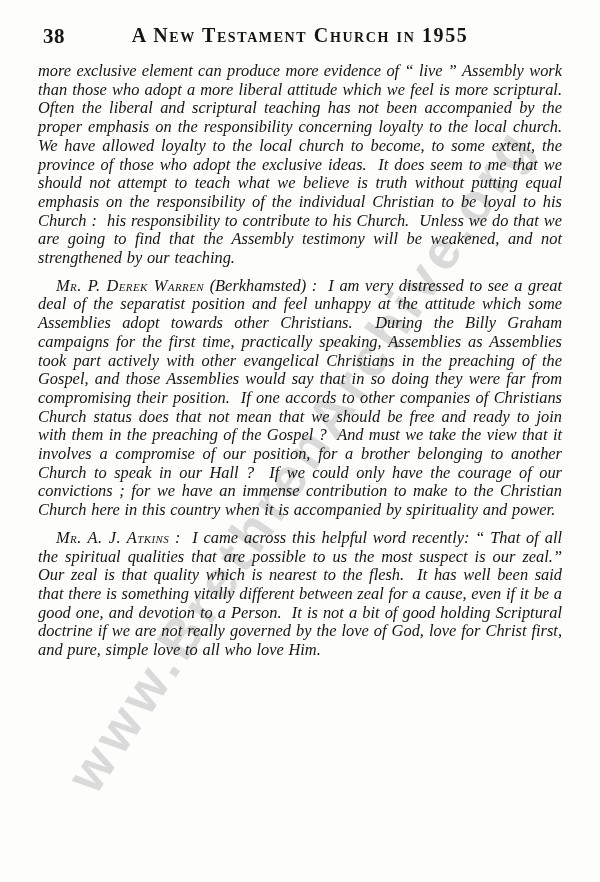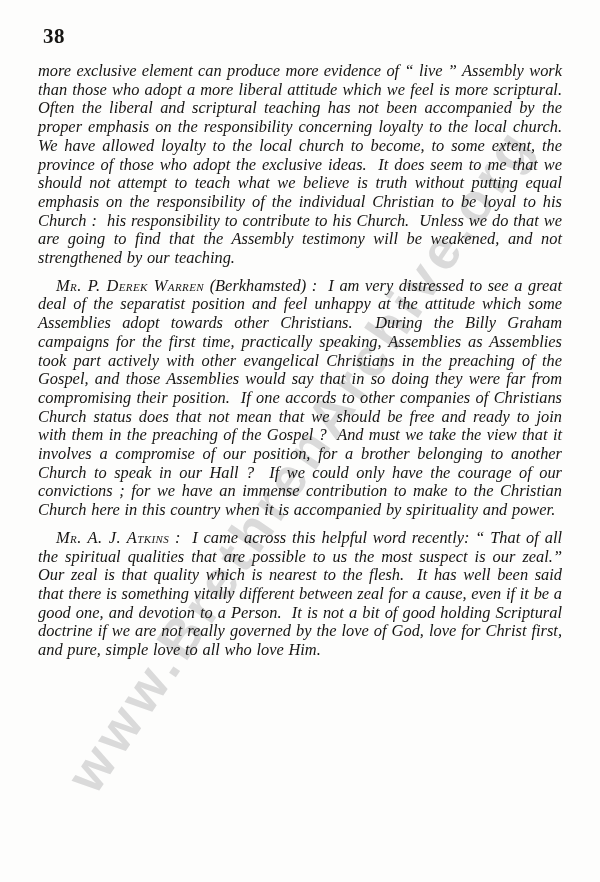--- a/index.html
+++ b/index.html
@@ -82,20 +82,21 @@
 <body>
 
 <div class="page">
 
   <div class="watermark" style="color: rgb(218, 218, 218);">www.BrethrenArchive.org</div>
 
   <div class="content">
 
     <div class="page-header">
       <span class="page-number">38</span>
+      <div class="running-title">A New Testament Church in 1955</div>
     </div>
 
     <div class="body-text">
 
       <p><span>more exclusive element can produce more evidence of “ live ” Assembly work than those who adopt a more liberal attitude which we feel is more scriptural.  Often the liberal and scriptural teaching has not been accompanied by the proper emphasis on the responsibility concerning loyalty to the local church.  We have allowed loyalty to the local church to become, to some extent, the province of those who adopt the exclusive ideas.  It does seem to me that we should not attempt to teach what we believe is truth without putting equal emphasis on the responsibility of the individual Christian to be loyal to his Church :  his responsibility to contribute to his Church.  Unless we do that we are going to find that the Assembly testimony will be weakened, and not strengthened by our teaching.</span></p>
 
       <p class="indent"><span class="speaker">Mr. P. Derek Warren</span><span> (Berkhamsted) :  I am very distressed to see a great deal of the separatist position and feel unhappy at the attitude which some Assemblies adopt towards other Christians.  During the Billy Graham campaigns for the first time, practically speaking, Assemblies as Assemblies took part actively with other evangelical Christians in the preaching of the Gospel, and those Assemblies would say that in so doing they were far from compromising their position.  If one accords to other companies of Christians Church status does that not mean that we should be free and ready to join with them in the preaching of the Gospel ?  And must we take the view that it involves a compromise of our position, for a brother belonging to another Church to speak in our Hall ?  If we could only have the courage of our convictions ; for we have an immense contribution to make to the Christian Church here in this country when it is accompanied by spirituality and power.</span></p>
 
       <p class="indent"><span class="speaker">Mr. A. J. Atkins</span><span> :  I came across this helpful word recently: “ That of all the spiritual qualities that are possible to us the most suspect is our zeal.”  Our zeal is that quality which is nearest to the flesh.  It has well been said that there is something vitally different between zeal for a cause, even if it be a good one, and devotion to a Person.  It is not a bit of good holding Scriptural doctrine if we are not really governed by the love of God, love for Christ first, and pure, simple love to all who love Him.</span></p>
 

